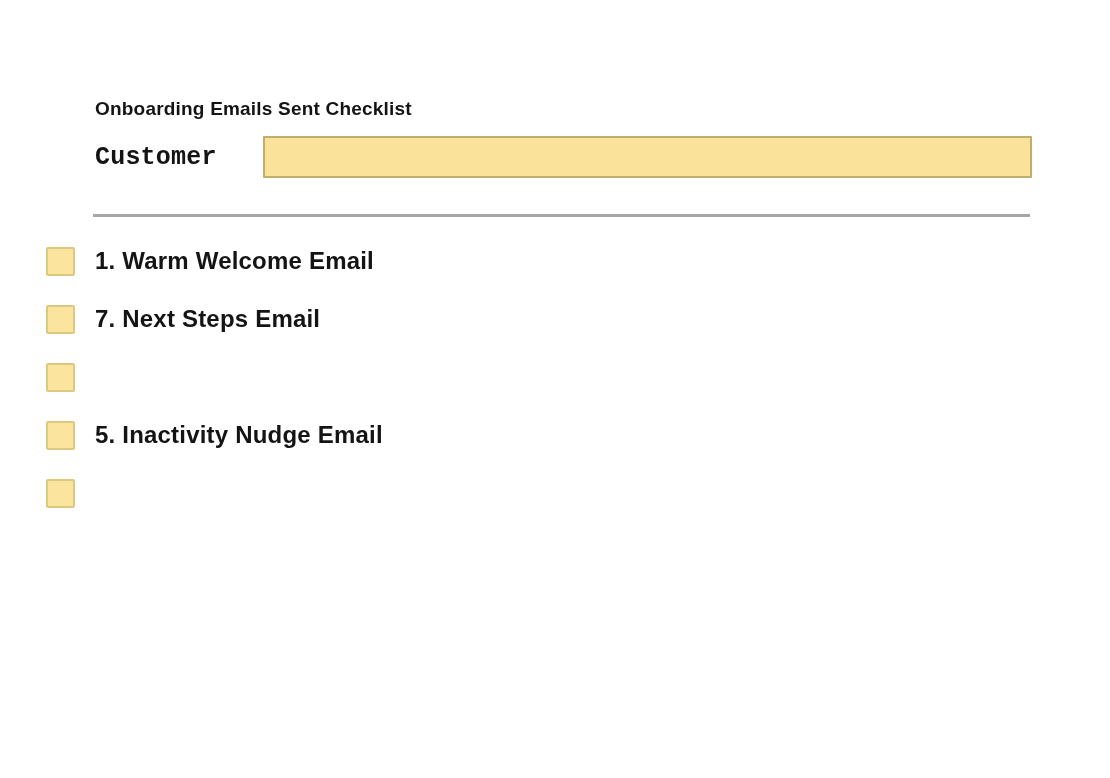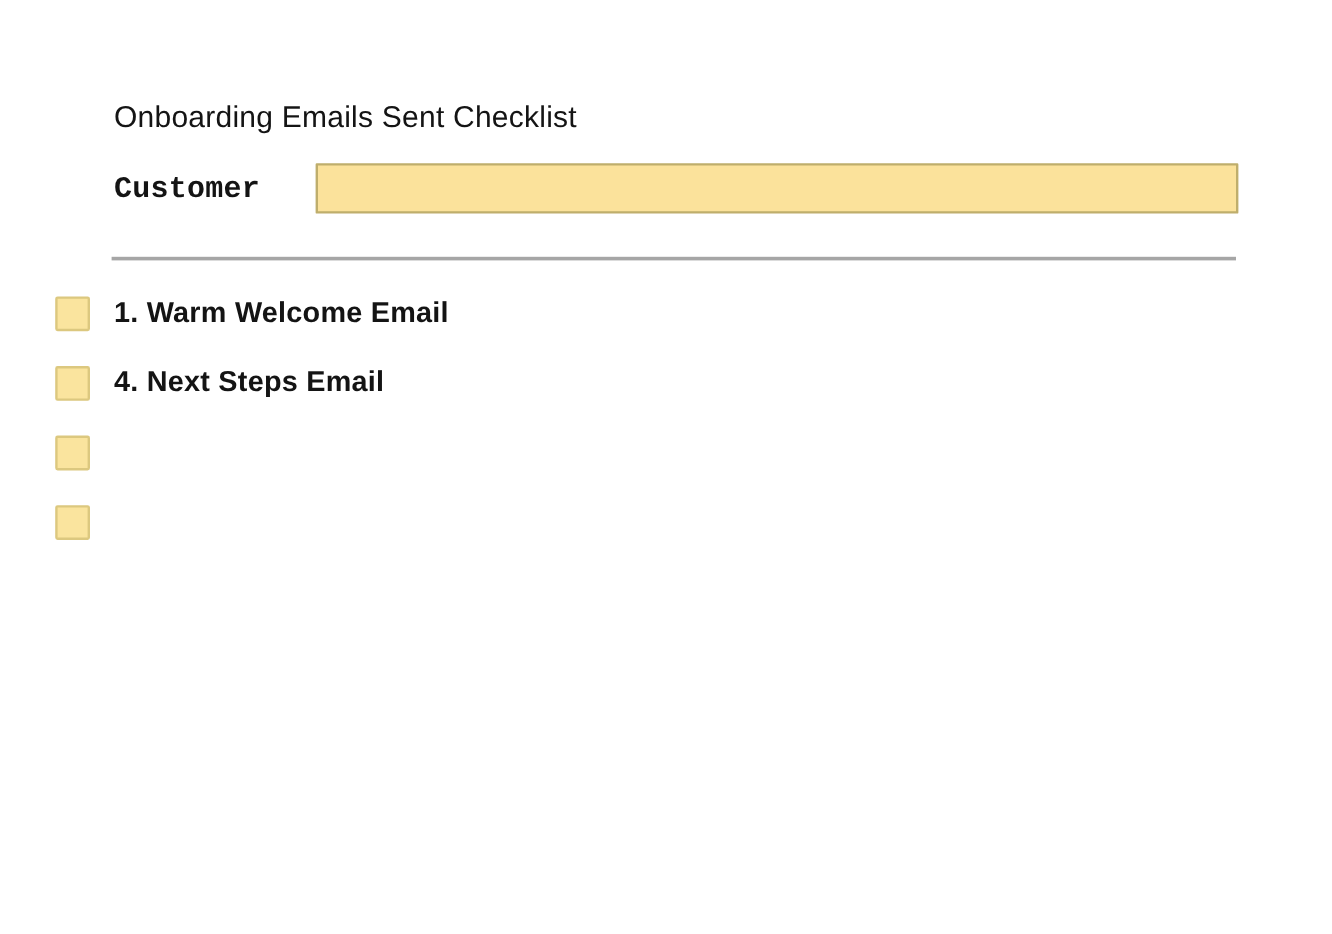--- a/index.html
+++ b/index.html
@@ -9,23 +9,23 @@
     font-family: "Liberation Sans", sans-serif;
     overflow: hidden;
   }
   .page {
     position: relative;
     width: 1110px; height: 778px;
     background: #ffffff;
   }
   .page-title {
     position: absolute;
-    left: 95px; top: 84px;
-    font-size: 25px;
-    font-weight: 400;
+    left: 95px; top: 98px;
+    font-size: 19px;
+    font-weight: 700;
     color: #141414;
     letter-spacing: 0.2px;
   }
   .customer-row {
     position: absolute;
     left: 95px; top: 136px;
     width: 937px; height: 42px;
     display: flex;
     align-items: center;
   }
@@ -98,28 +98,32 @@
 
   <div class="checklist">
 
     <div class="check-row">
       <div class="checkbox"></div>
       <span class="check-label">1. Warm Welcome Email</span>
     </div>
 
     <div class="check-row">
       <div class="checkbox"></div>
-      <span class="check-label">4. Next Steps Email</span>
+      <span class="check-label">7. Next Steps Email</span>
     </div>
 
     <div class="check-row">
       <div class="checkbox"></div>
     </div>
 
 
+    <div class="check-row">
+      <div class="checkbox"></div>
+      <span class="check-label">5. Inactivity Nudge Email</span>
+    </div>
 
 
     <div class="check-row">
       <div class="checkbox"></div>
     </div>
 
   </div>
 </div>
 
 </body></html>

